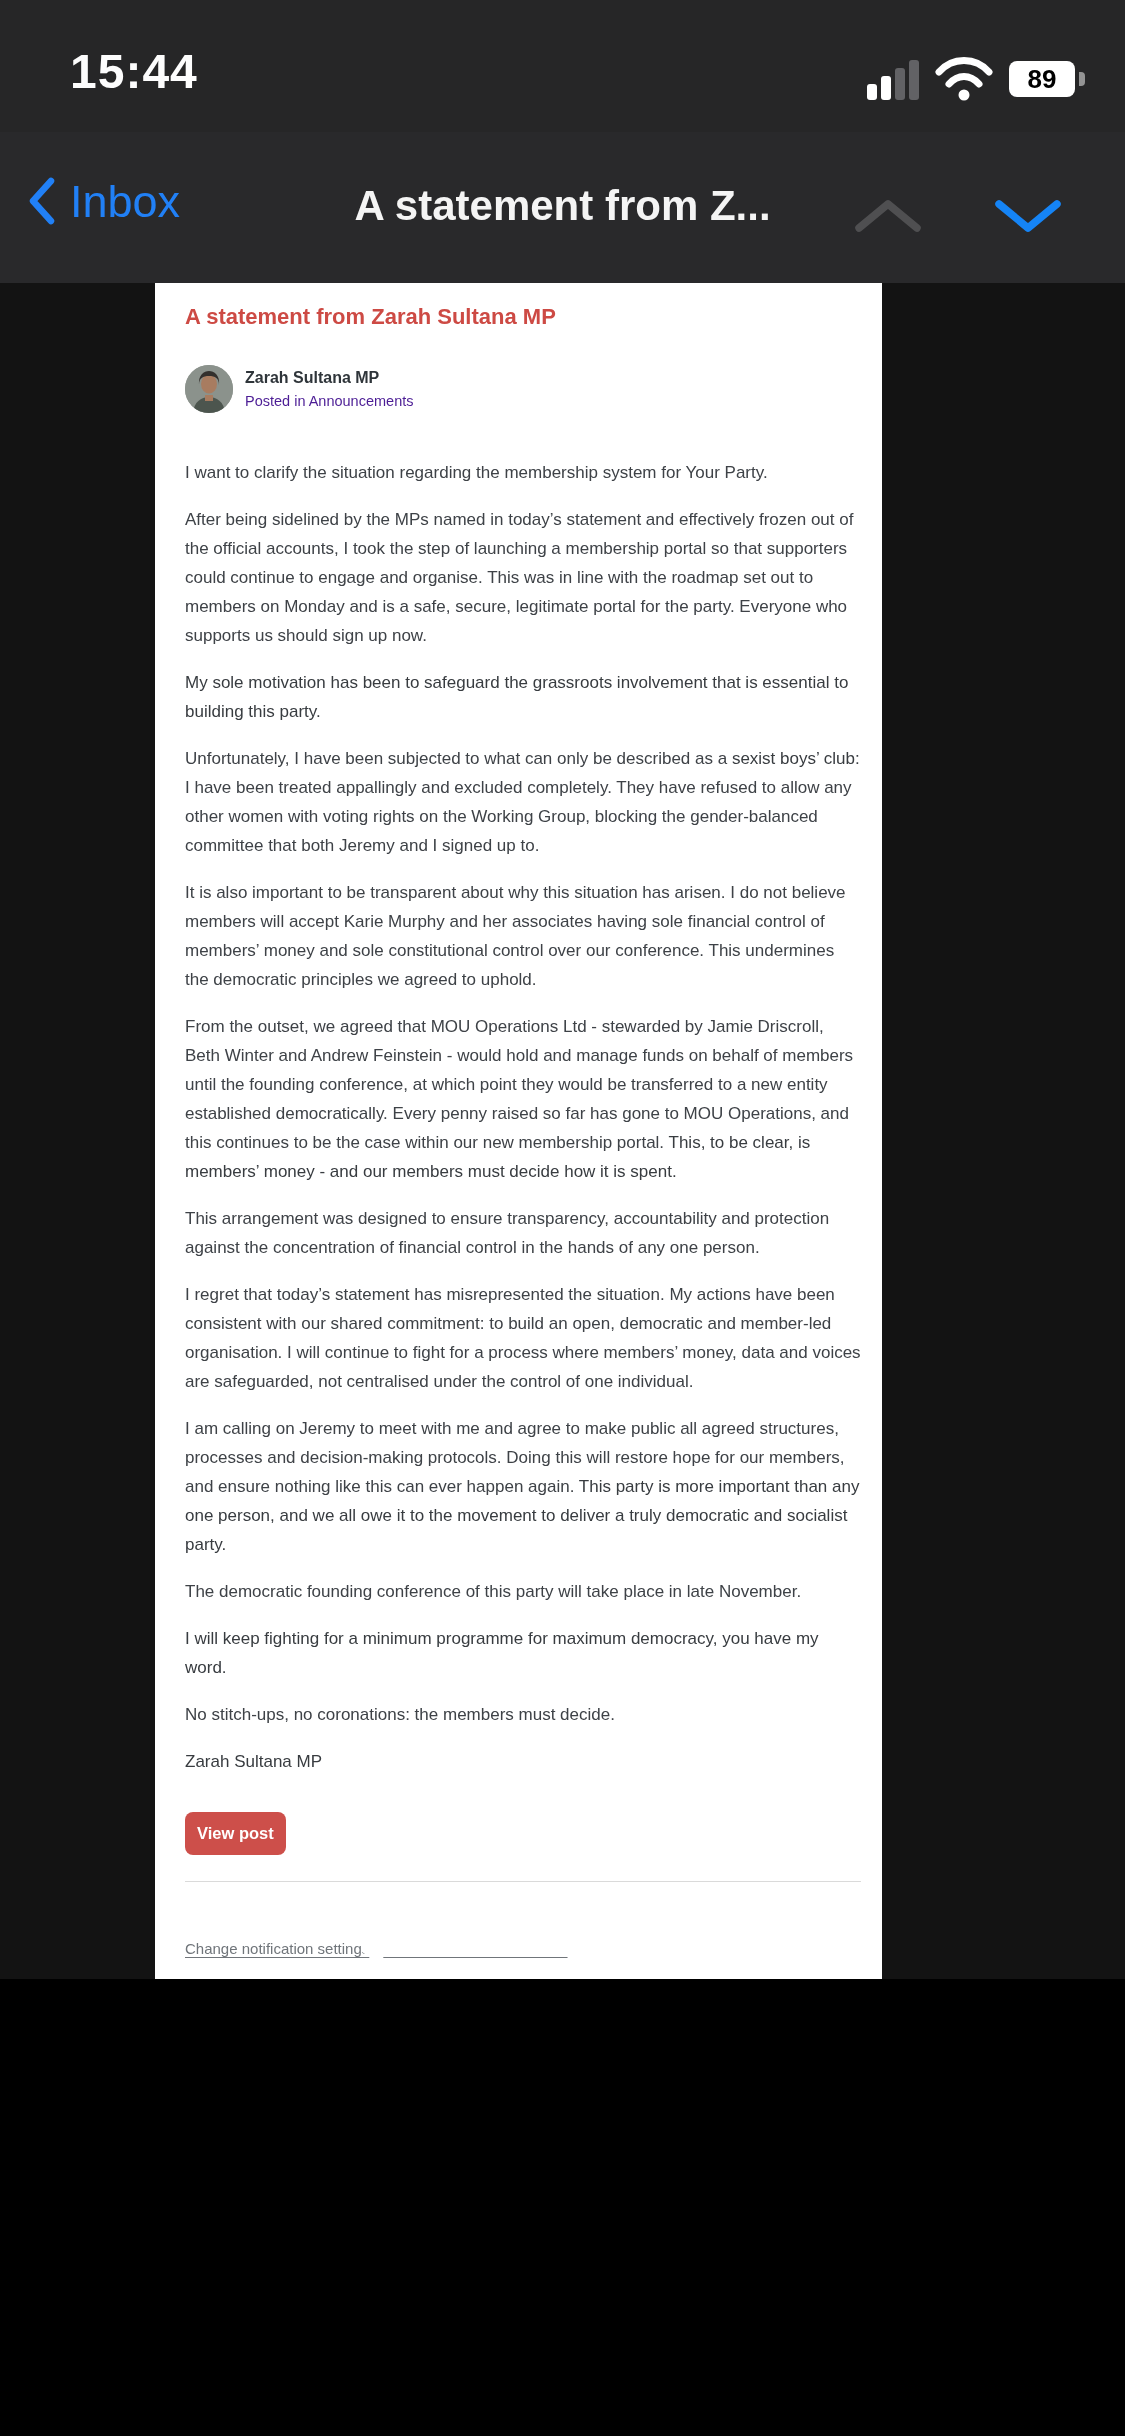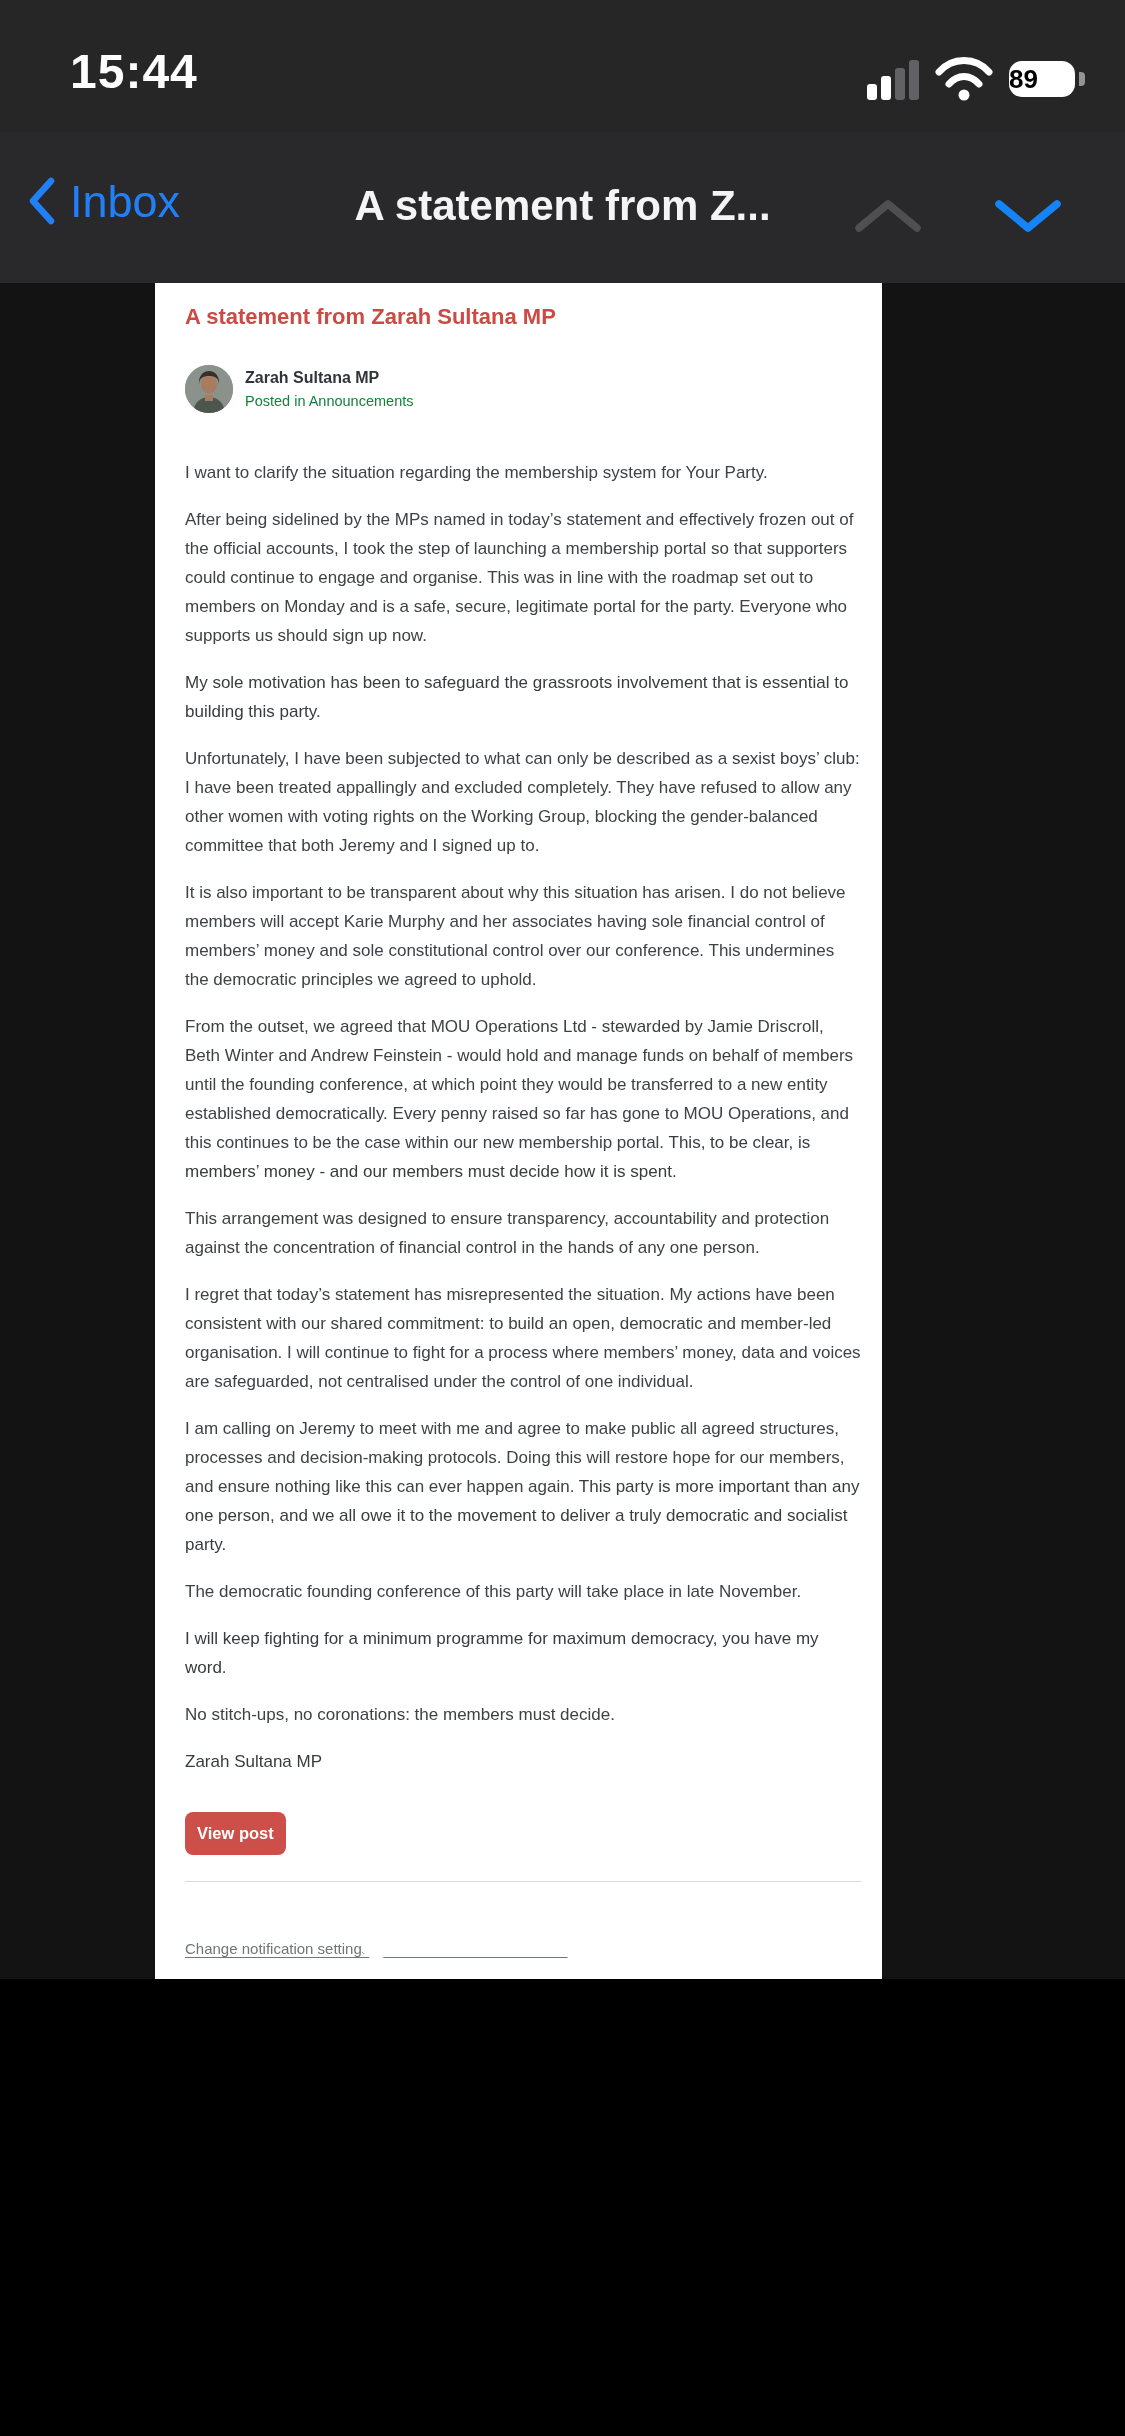--- a/index.html
+++ b/index.html
@@ -5,40 +5,40 @@
   html,body{margin:0;padding:0;background:#000;}
   #screen{
     position:relative;width:1125px;height:1979px;overflow:hidden;
     background:#131313;font-family:"Liberation Sans","DejaVu Sans",sans-serif;
     -webkit-font-smoothing:antialiased;
   }
   
   .status-bar{position:absolute;top:0;left:0;right:0;height:132px;background:#262627;}
   .status-time{position:absolute;left:70px;top:44px;font-size:48px;font-weight:700;color:#fdfdfd;letter-spacing:1px;}
   .status-icons{position:absolute;right:40px;top:56px;display:flex;align-items:center;gap:16px;height:46px;}
-  .battery{width:66px;height:36px;background:#fff;border-radius:13px;display:flex;align-items:center;
+  .battery{width:66px;height:36px;background:#fff;border-radius:8px;display:flex;align-items:center;justify-content:center;
     color:#000;font-size:26px;font-weight:700;}
   .battery-tip{width:6px;height:14px;background:rgba(255,255,255,.5);border-radius:0 4px 4px 0;margin-left:2px;}
   
   .nav-bar{position:absolute;top:132px;left:0;right:0;height:151px;background:#29292b;}
   .nav-back{position:absolute;left:28px;top:44px;display:flex;align-items:flex-start;gap:14px;cursor:pointer;}
   .nav-back-label{font-size:45px;color:#2180f6;}
   .nav-title{position:absolute;left:50%;top:50px;transform:translateX(-50%);font-size:42px;font-weight:700;color:#f4f4f4;white-space:nowrap;}
   .nav-chevron{position:absolute;top:64px;}
   .nav-chevron.up{left:853px;}
   .nav-chevron.down{left:993px;}
   
   .content{position:absolute;top:283px;left:0;right:0;height:1913px;background:#131313;}
   .email-card{position:absolute;left:155px;top:0;width:727px;height:1913px;background:#ffffff;
     box-sizing:border-box;padding:14px 21px 0 30px;overflow:hidden;}
   .email-heading{margin:6px 0 34px;font-size:22px;line-height:28px;font-weight:700;color:#cd4a44;}
   .author-row{display:flex;align-items:center;gap:12px;margin:0 0 45px;}
   .avatar{width:48px;height:48px;border-radius:50%;overflow:hidden;flex:0 0 auto;background:#8b928c;}
   .author-name{font-size:16px;font-weight:700;color:#2f353a;}
-  .author-meta{font-size:14.5px;color:#15803d;margin-top:6px;}
+  .author-meta{font-size:14.5px;color:#4c1d95;margin-top:6px;}
   .email-body p{margin:0 0 18px;font-size:17px;line-height:29px;color:#3e4247;}
   .email-body .bold{font-weight:400;color:#383c40;}
   .view-post-btn{display:inline-block;margin:18px 0 0;background:#cd4f4a;color:#fff;border:none;border-radius:8px;
     font-family:inherit;font-size:16.5px;font-weight:700;padding:12px 12px;cursor:pointer;}
   .card-divider{border:none;border-top:1px solid #dadada;margin:26px 0 0;}
   .footer-links{margin-top:58px;display:flex;gap:14px;}
   .footer-links a{font-size:15px;color:#70757a;text-decoration:underline;text-underline-offset:3px;cursor:pointer;white-space:nowrap;}
   
   .toolbar{position:absolute;top:2196px;left:0;right:0;height:240px;background:linear-gradient(#2c2c2e,#232325);}
   .tool-icon{position:absolute;cursor:pointer;}

